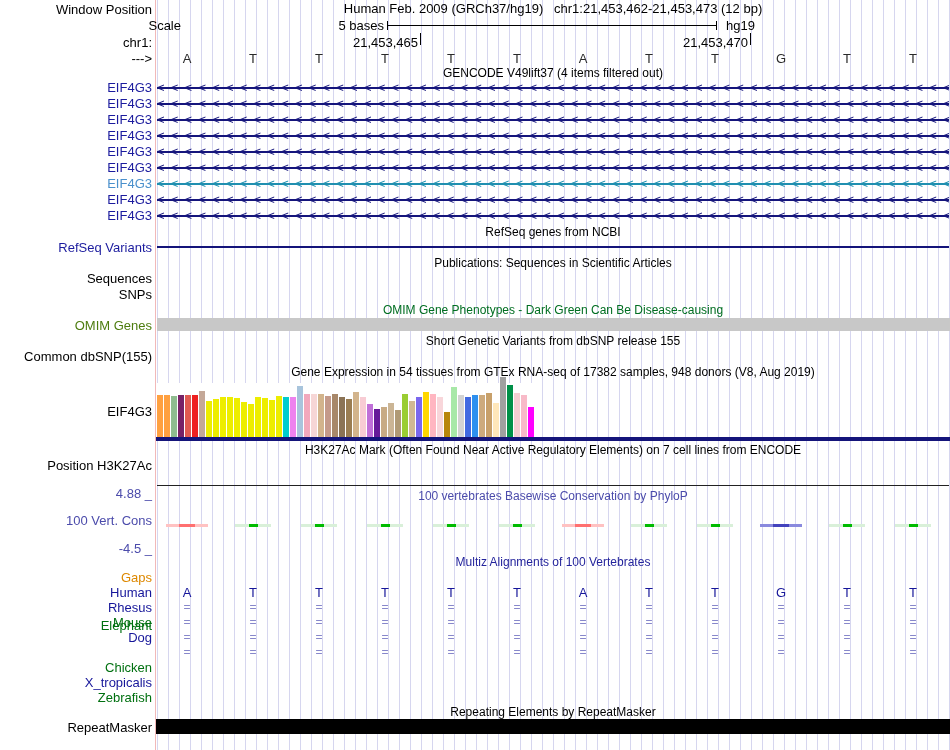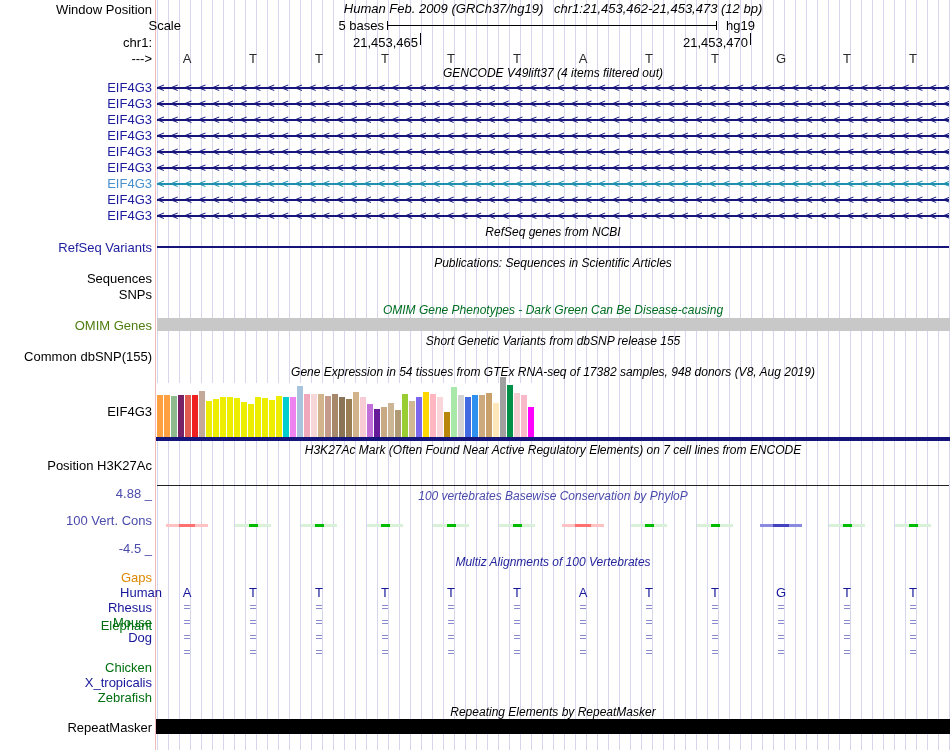--- a/index.html
+++ b/index.html
@@ -1,20 +1,20 @@
 <!DOCTYPE html>
 <html><head>
 <meta charset="utf-8">
 <style>
   html,body{margin:0;padding:0;background:#fff;}
   #browser{position:relative;width:950px;height:750px;background:#fff;overflow:hidden;
     font-family:"Liberation Sans",sans-serif;font-size:13px;color:#000;}
   .abs{position:absolute;}
   .lbl{position:absolute;left:0;width:152px;text-align:right;white-space:nowrap;line-height:15px;}
-  .ctitle{position:absolute;left:157px;width:792px;text-align:center;font-size:12px;white-space:nowrap;line-height:13px;font-style:italic;}
+  .ctitle{position:absolute;left:157px;width:792px;text-align:center;font-size:12px;white-space:nowrap;line-height:13px;}
   .grid{position:absolute;left:157px;top:0;width:793px;height:750px;
     background:repeating-linear-gradient(to right,#d6d6ef 0 1px,transparent 1px 11px);}
   .pinkline{position:absolute;left:155px;top:0;width:1px;height:750px;background:#f2b9b9;}
   .generow{position:absolute;left:157px;width:792px;height:16px;overflow:hidden;white-space:nowrap;
     font-size:13px;letter-spacing:6.2px;line-height:16px;}
   .generow .gline{position:absolute;left:0;right:0;top:7px;height:2px;background:currentColor;}
   .baseletter{position:absolute;width:66px;text-align:center;line-height:15px;}
   .eqmark{position:absolute;width:66px;text-align:center;line-height:15px;font-size:12px;}
   .bar{position:absolute;width:6px;}
   .consband{position:absolute;height:3px;}
@@ -191,21 +191,21 @@
       <div class="conscore" style="top:524px;left:773px;width:16px;background:#4343bd;"></div>
       <div class="consband" style="top:524px;left:829px;width:36px;background:#d9f0d9;"></div>
       <div class="conscore" style="top:524px;left:842.5px;width:9px;background:#00bb00;"></div>
       <div class="consband" style="top:524px;left:895px;width:36px;background:#d9f0d9;"></div>
       <div class="conscore" style="top:524px;left:908.5px;width:9px;background:#00bb00;"></div>
     </div>
 
   <div class="ctitle" style="top:556px;color:#24249c;">Multiz Alignments of 100 Vertebrates</div>
   <div id="multiz-rows">
       <div class="lbl" style="top:570px;color:#dd8800;">Gaps</div>
-      <div class="lbl" style="top:585px;color:#16169a;padding-left:10px;">Human</div>
+      <div class="lbl" style="top:585px;color:#16169a;">Human</div>
       <div class="baseletter" style="top:585px;left:154px;color:#16169a;">A</div>
       <div class="baseletter" style="top:585px;left:220px;color:#16169a;">T</div>
       <div class="baseletter" style="top:585px;left:286px;color:#16169a;">T</div>
       <div class="baseletter" style="top:585px;left:352px;color:#16169a;">T</div>
       <div class="baseletter" style="top:585px;left:418px;color:#16169a;">T</div>
       <div class="baseletter" style="top:585px;left:484px;color:#16169a;">T</div>
       <div class="baseletter" style="top:585px;left:550px;color:#16169a;">A</div>
       <div class="baseletter" style="top:585px;left:616px;color:#16169a;">T</div>
       <div class="baseletter" style="top:585px;left:682px;color:#16169a;">T</div>
       <div class="baseletter" style="top:585px;left:748px;color:#16169a;">G</div>

